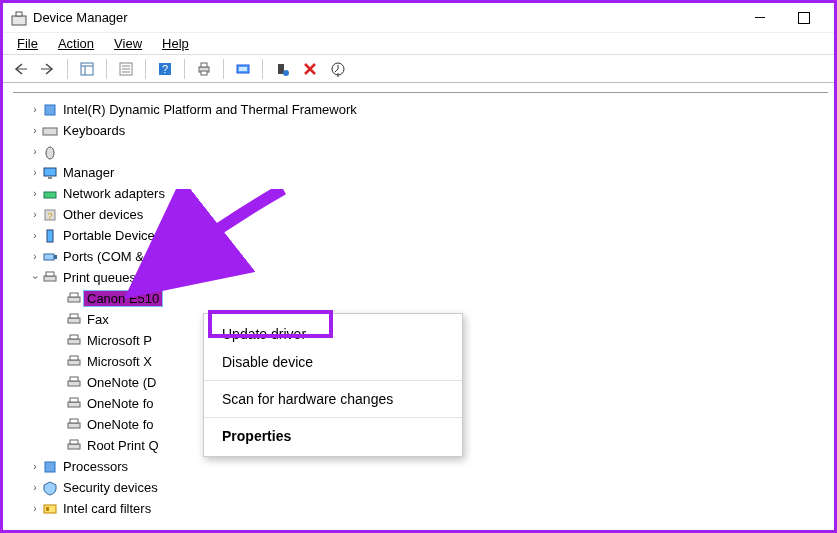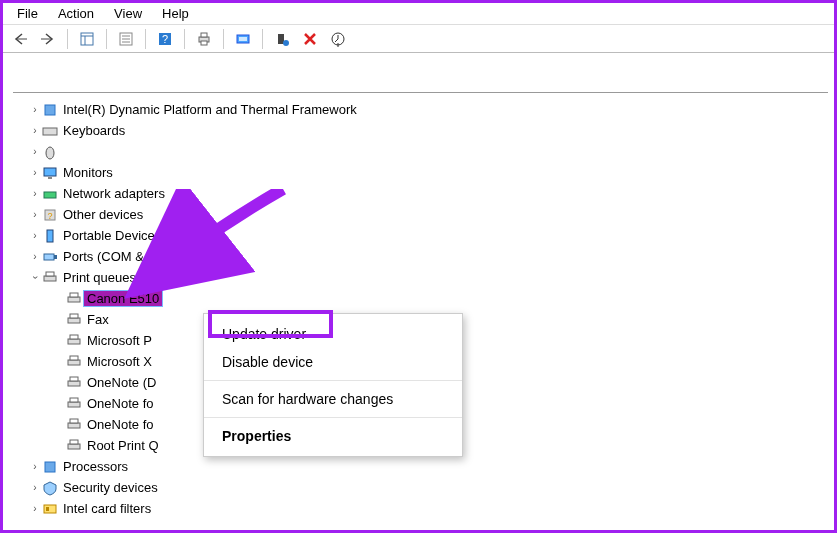--- a/index.html
+++ b/index.html
@@ -37,20 +37,21 @@
     align-items: center; justify-content: center;
     font-family: Arial;
   }
   .winbtn.min::before { content: ""; width: 10px; border-top: 1px solid #000; }
   .winbtn.max::before { content: ""; width: 10px; height: 10px; border: 1px solid #000; }
   
   .menubar {
     display: flex; gap: 0; height: 22px;
     align-items: center; padding: 0 4px;
     border-bottom: 1px solid #ddd;
+    text-decoration: underline;
   }
   .menubar .menu-item { padding: 2px 10px; cursor: default; }
   
   .toolbar {
     display: flex; gap: 6px; align-items: center;
     height: 28px; padding: 2px 6px;
     border-bottom: 1px solid #bbb;
   }
   .tbtn {
     width: 22px; height: 22px; display:inline-flex;
@@ -104,20 +105,32 @@
     left: 120px; top: 186px;
     width: 170px; height: 120px;
     z-index: 15; pointer-events:none;
   }
 </style>
 </head>
 <body>
 
 <div class="frame">
 
+  <div class="titlebar">
+    <span class="app-icon">
+      <svg viewBox="0 0 16 16">
+          <rect x="1" y="6" width="14" height="9" fill="#e8e8e8" stroke="#555"></rect>
+          <rect x="5" y="2" width="6" height="4" fill="#fff" stroke="#555"></rect>
+        </svg>
+    </span>
+    <span class="title">Device Manager</span>
+    <span class="spacer"></span>
+    <span class="winbtn min"></span>
+    <span class="winbtn max"></span>
+  </div>
 
   <div class="menubar">
     <span class="menu-item">File</span>
     <span class="menu-item">Action</span>
     <span class="menu-item">View</span>
     <span class="menu-item">Help</span>
   </div>
 
   <div class="toolbar">
     <span class="tbtn">
@@ -222,21 +235,21 @@
           </span>
       </div>
       <div class="node">
         <span class="chev">›</span>
         <span class="ico">
             <svg viewBox="0 0 16 16">
               <rect x="2" y="3" width="12" height="8" fill="#5ab3ff" stroke="#247"></rect>
               <rect x="6" y="12" width="4" height="2" fill="#888"></rect>
             </svg>
           </span>
-        <span class="lbl">Monitors</span>
+        <span class="lbl">Manager</span>
       </div>
       <div class="node">
         <span class="chev">›</span>
         <span class="ico">
             <svg viewBox="0 0 16 16">
               <rect x="2" y="6" width="12" height="6" fill="#4c7" stroke="#275"></rect>
             </svg>
           </span>
         <span class="lbl">Network adapters</span>
       </div>

